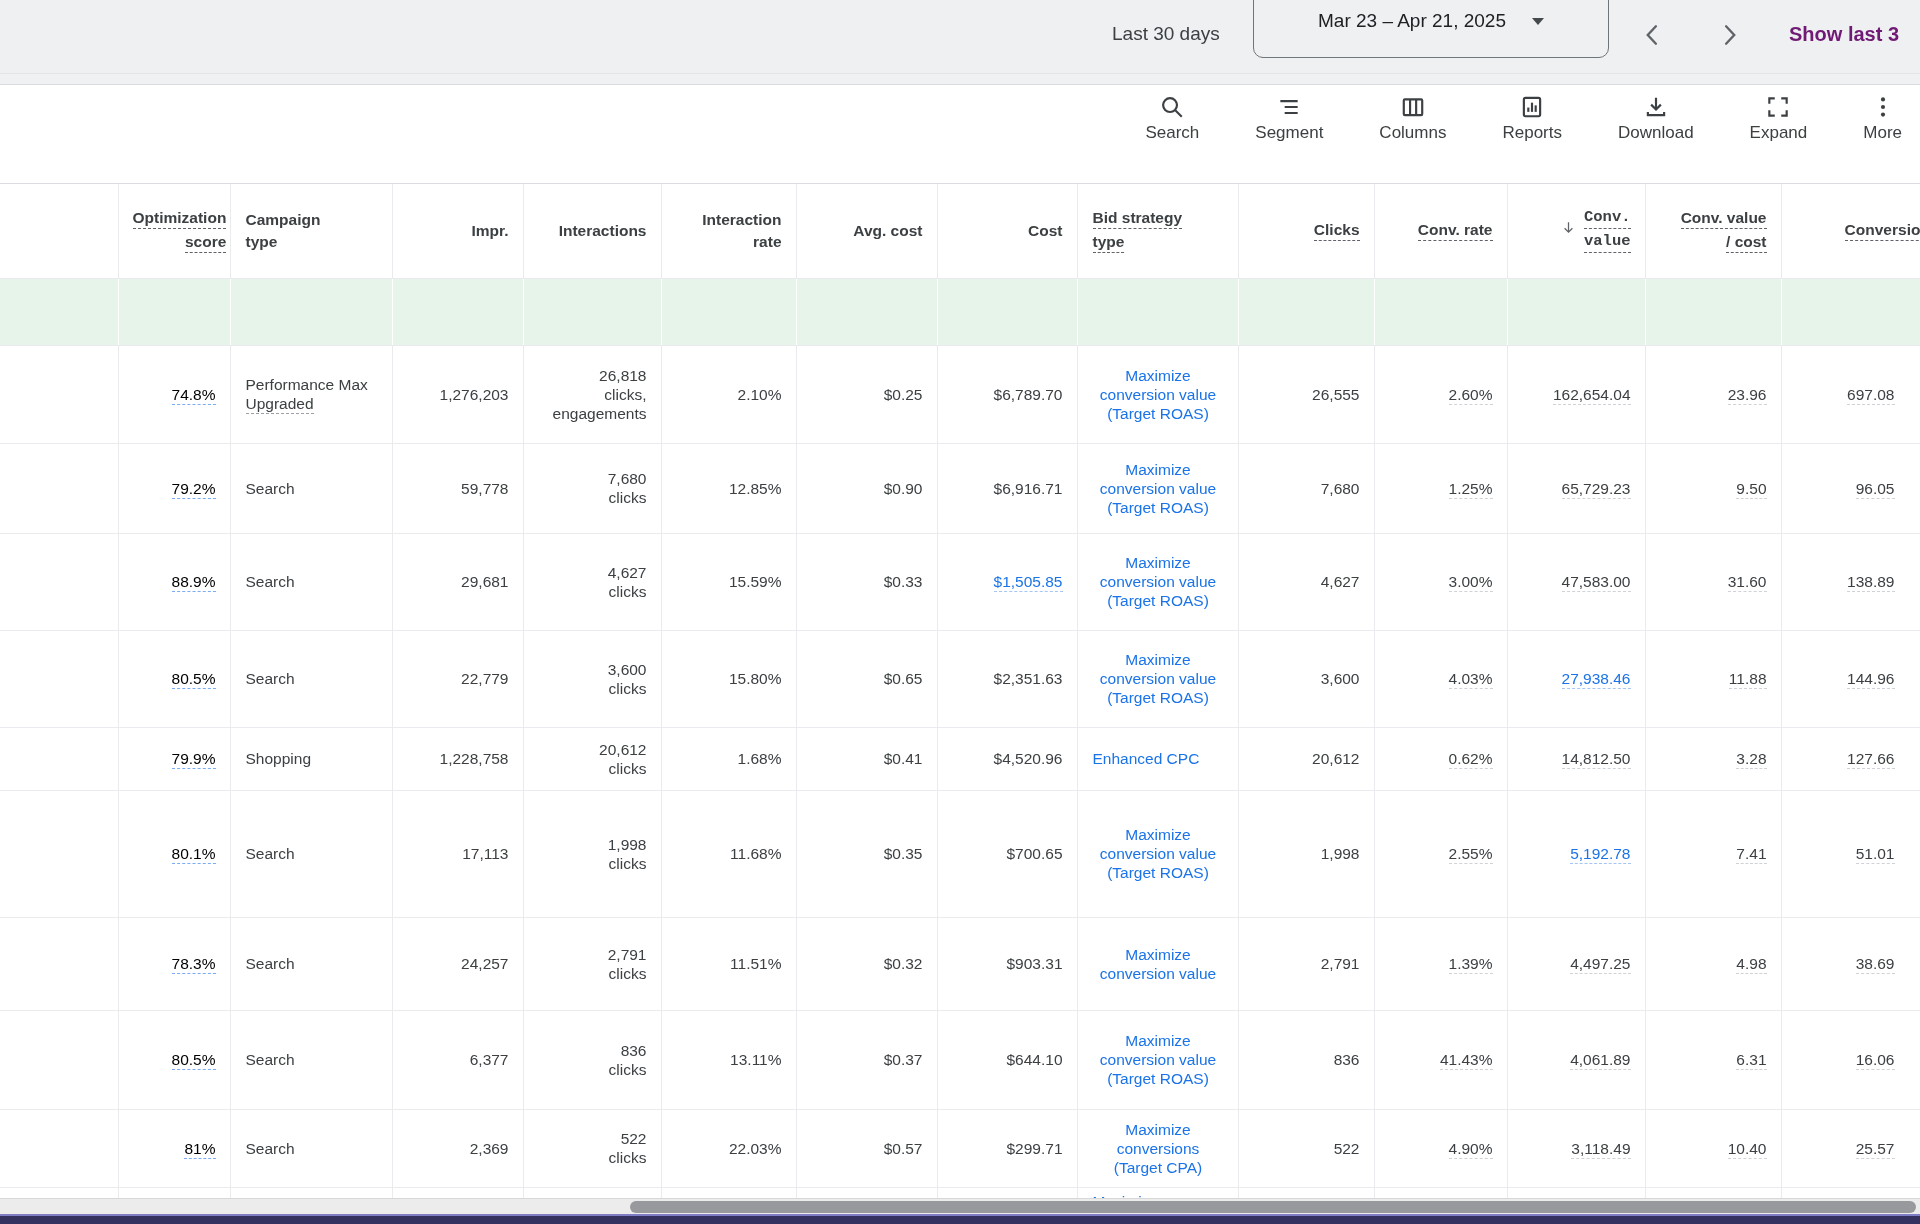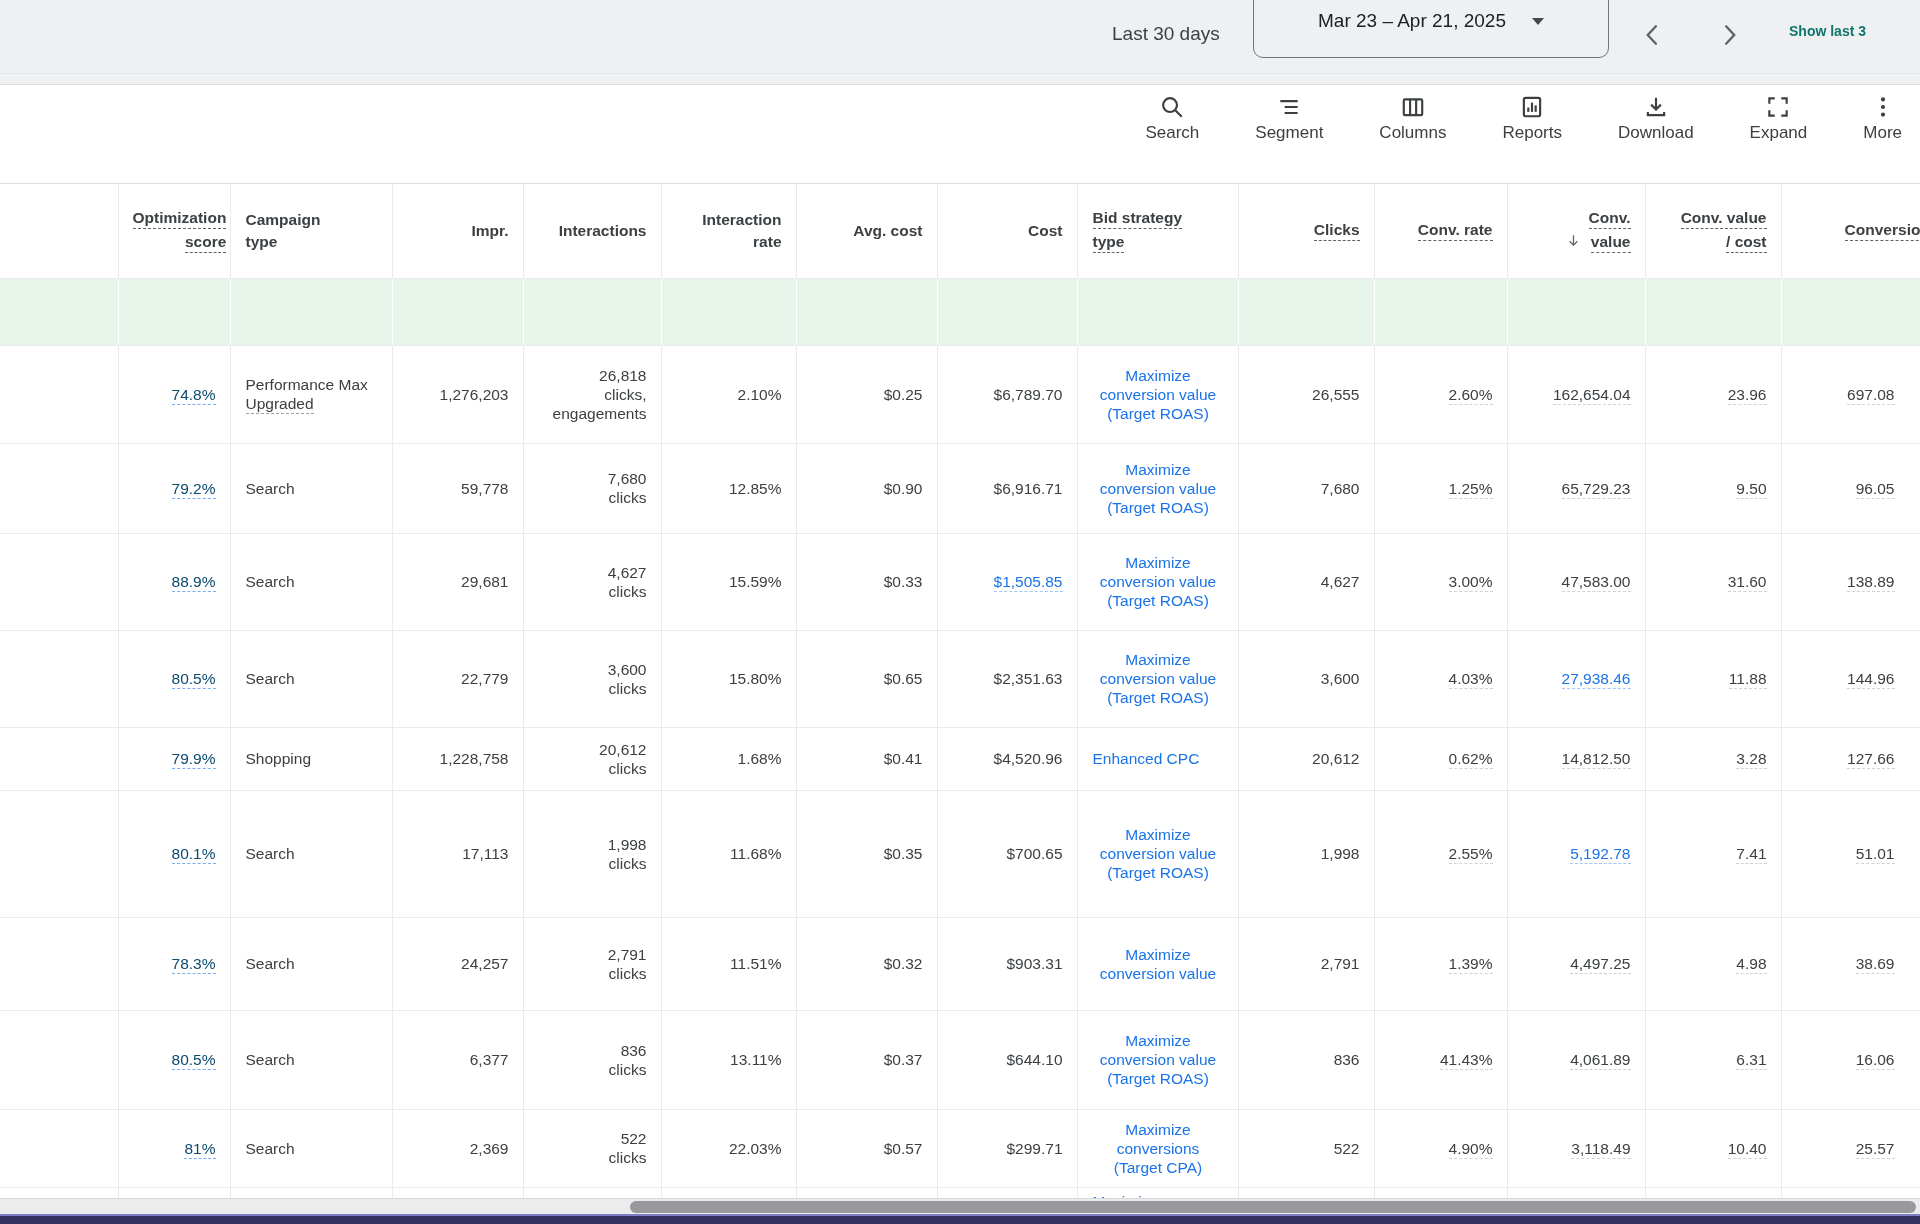--- a/index.html
+++ b/index.html
@@ -9,50 +9,50 @@
   
   .topbar { position:relative; height:73px; background:#eef0f2; }
   .preset { position:absolute; left:1112px; top:23px; font-size:19px; color:#3c4043; white-space:nowrap; }
   .datebox { position:absolute; left:1253px; top:-16px; width:356px; height:74px;
     border:1.5px solid #70757a; border-radius:10px; display:flex; align-items:center;
     justify-content:center; font-size:19px; color:#202124; cursor:pointer; }
   .datebox .caret { width:0; height:0; border-left:6.5px solid transparent;
     border-right:6.5px solid transparent; border-top:7.5px solid #46494c; margin-left:26px; }
   .chev { position:absolute; top:21px; width:30px; height:30px; background:none; border:none; cursor:pointer; }
   .chev-prev { left:1638px; } .chev-next { left:1714px; }
-  .showlast { position:absolute; left:1789px; top:23px; font-size:14px; font-weight:700;
-    color:#0f766e; text-decoration:none; white-space:nowrap; }
+  .showlast { position:absolute; left:1789px; top:23px; font-size:20px; font-weight:700;
+    color:#701a75; text-decoration:none; white-space:nowrap; }
 
   .substrip { height:12px; background:#f0f1f3; border-top:1px solid #e3e5e8; border-bottom:1px solid #dadce0; }
 
   
   .toolbar-zone { position:relative; height:98px; background:#fff; }
   .toolbar { position:absolute; top:9px; right:18px; display:flex; gap:56px; }
   .titem { display:flex; flex-direction:column; align-items:center; gap:3px; color:#3c4043; cursor:pointer; }
   .titem svg { width:26px; height:26px; display:block; }
   .tlabel { font-size:17px; color:#3c4043; white-space:nowrap; }
 
   
   .table-clip { height:1015px; overflow:hidden; border-top:1px solid #dadce0; }
   table { border-collapse:collapse; table-layout:fixed; width:1923px; font-size:15.5px; color:#3c4043; }
   th, td { border-right:1px solid #e9ebee; border-bottom:1px solid #e9ebee;
     padding:8px 14px; vertical-align:middle; line-height:19px; }
   thead tr { height:94px; }
   th { font-weight:700; font-size:15.5px; color:#3c4043; overflow:hidden; }
   .num { text-align:right; } .txt { text-align:left;padding-left:15px; }
   .hstack { display:inline-flex; flex-direction:column; row-gap:3px; }
   .hstack.end { align-items:flex-end; } .hstack.start { align-items:flex-start; }
-  .hwrap { display:flex; align-items:flex-end; justify-content:flex-end; gap:7px; }
+  .hwrap { display:flex; align-items:center; justify-content:flex-end; gap:7px;font-family:Liberation Mono, monospace; }
   .hd-dash { border-bottom:1.5px dashed #5f6368; padding-bottom:1px; }
   .dash-blue { border-bottom:1.5px dashed #7baaf7; padding-bottom:1px; }
   .dash-gray { border-bottom:1.5px dashed #9aa0a6; padding-bottom:1px; }
   .dash-light { border-bottom:1.5px dashed #cfd3d7; padding-bottom:1px; }
   .blue { color:#1a73e8;margin-left:24px; }
   .blue.dash-light { border-bottom-color:#a5c5f5; }
-  .optlink { color:#0c4a6e; cursor:pointer; }
+  .optlink { color:#000000; cursor:pointer; }
   .bidlink { color:#1a73e8; cursor:pointer; display:inline-block;text-align:center; }
   td { overflow:hidden; }
   tr.summary td { background:#e6f4ea; border-right-color:rgba(255,255,255,.95); }
   tr.r0 { height:67px; } tr.r1 { height:98px; } tr.r2 { height:90px; }
   tr.r3 { height:97px; } tr.r4 { height:97px; } tr.r5 { height:63px; }
   tr.r6 { height:127px; } tr.r7 { height:93px; } tr.r8 { height:99px; }
   tr.r9 { height:78px; } tr.r10 { height:46px; }
   tr.partial td { vertical-align:top; padding-top:4px; }
   th.c-conversions { padding-right:2px; }
   td.c-conversions { padding-right:46px; }

